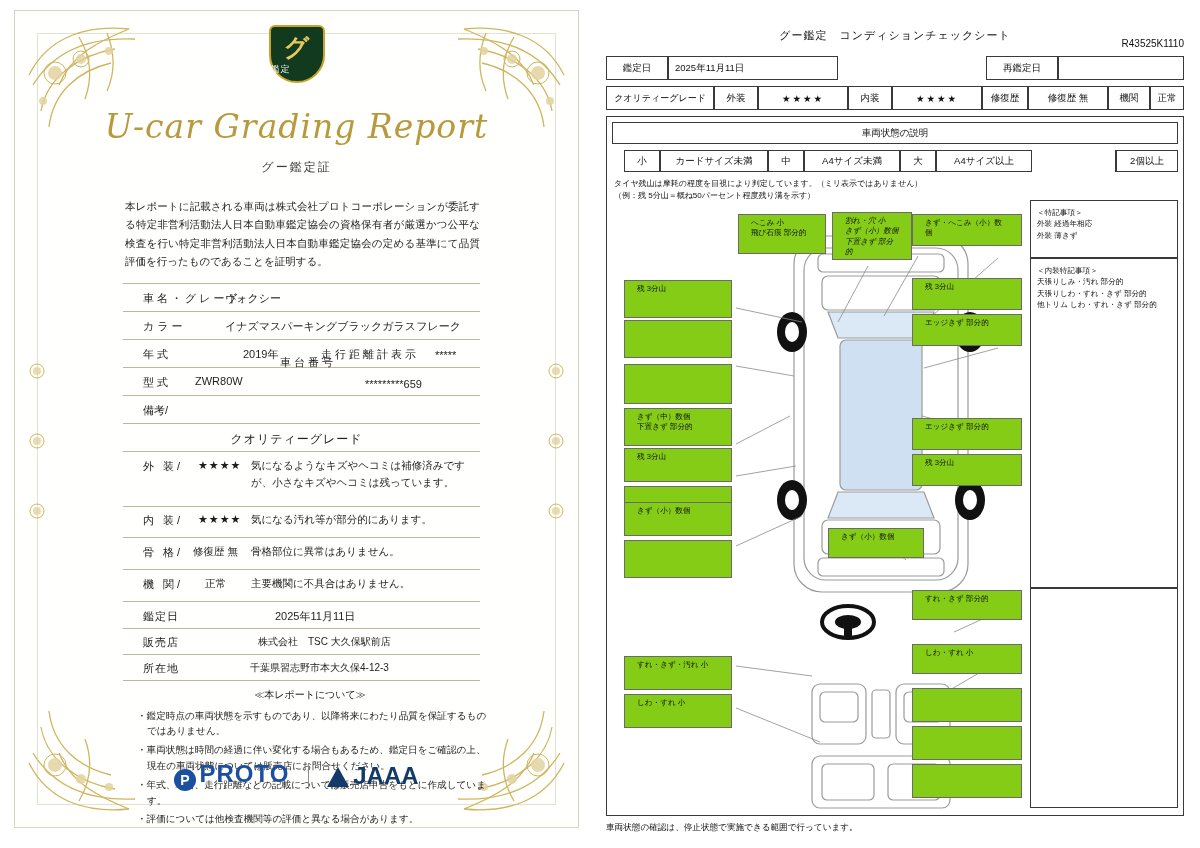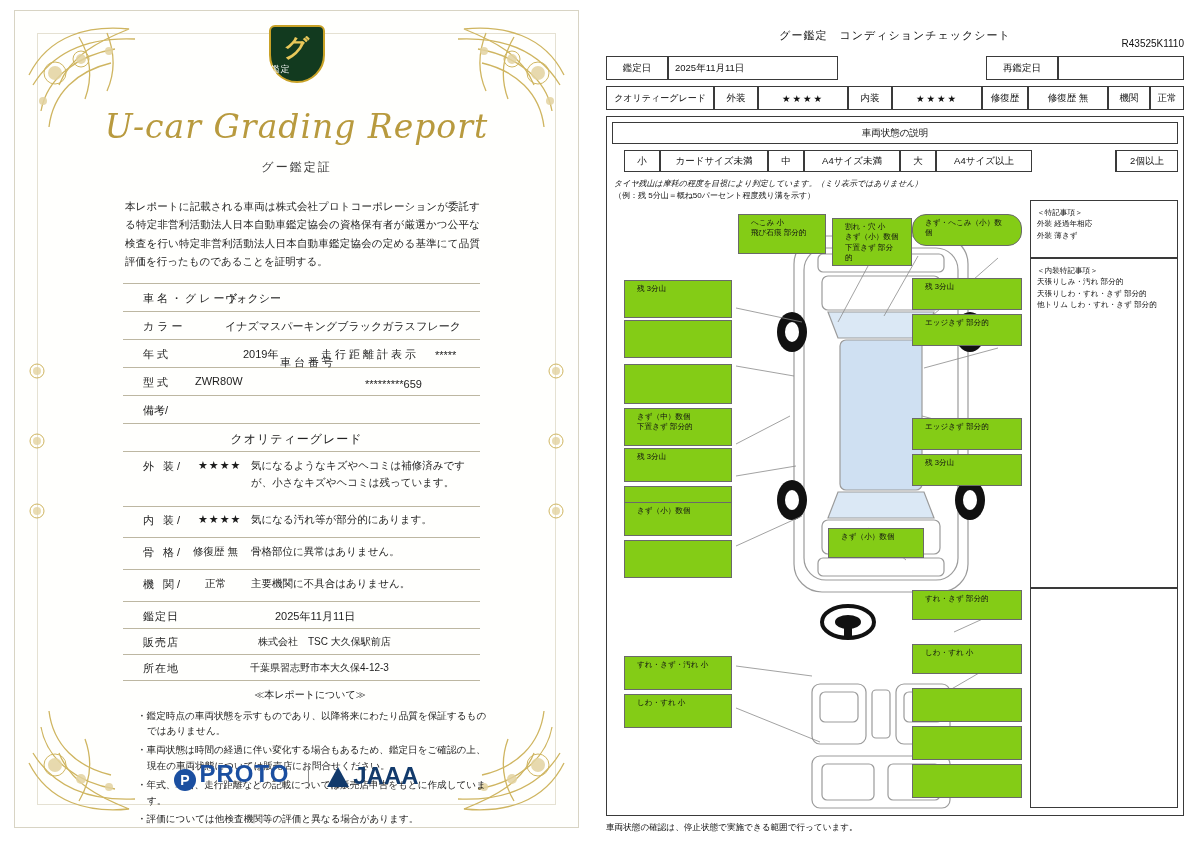--- a/index.html
+++ b/index.html
@@ -376,21 +376,21 @@
 
   <div class="cell" style="left:18px;top:122px;width:36px;height:22px;">小</div>
   <div class="cell" style="left:54px;top:122px;width:108px;height:22px;">カードサイズ未満</div>
   <div class="cell" style="left:162px;top:122px;width:36px;height:22px;">中</div>
   <div class="cell" style="left:198px;top:122px;width:96px;height:22px;">A4サイズ未満</div>
   <div class="cell" style="left:294px;top:122px;width:36px;height:22px;">大</div>
   <div class="cell" style="left:330px;top:122px;width:96px;height:22px;">A4サイズ以上</div>
   <div class="cell" style="left:462px;top:122px;width:48px;height:22px;margin-left:47px;">数個</div>
   <div class="cell" style="left:510px;top:122px;width:62px;height:22px;">2個以上</div>
 
-  <div class="note-s" style="left:8px;top:150px;width:420px;font-style:italic;">タイヤ残山は摩耗の程度を目視により判定しています。（ミリ表示ではありません）</div>
+  <div class="note-s" style="left:8px;top:150px;width:420px;">タイヤ残山は摩耗の程度を目視により判定しています。（ミリ表示ではありません）</div>
   <div class="note-s" style="left:8px;top:162px;width:420px;">（例：残 5分山＝概ね50パーセント程度残り溝を示す）</div>
 
   <div class="remark" style="left:424px;top:230px;width:148px;height:330px;white-space:pre-line;"><span>＜内装特記事項＞</span><br><span style="white-space:pre-line">天張りしみ・汚れ 部分的
 天張りしわ・すれ・きず 部分的
 他トリム しわ・すれ・きず 部分的</span></div>
   <div class="remark" style="left:424px;top:172px;width:148px;height:58px;white-space:pre-line;"><span>＜特記事項＞</span><br><span style="white-space:pre-line">外装 経過年相応
 外装 薄きず</span></div>
   <div class="remark" style="left:424px;top:560px;width:148px;height:220px;"></div>
 
   <svg class="diagram" style="left:150px;top:186px;width:250px;height:400px;" viewBox="0 0 250 400">
@@ -480,25 +480,25 @@
   <div class="dbox" style="left:18px;top:458px;width:108px;height:38px;"></div>
   <div class="dbox" style="left:18px;top:468px;width:108px;height:1px;opacity:0;"></div>
   <div class="dbox" style="left:18px;top:470px;width:108px;height:0;opacity:0;"></div>
   <div class="dbox" style="left:18px;top:474px;width:108px;height:34px;">きず（小）数個</div>
   <div class="dbox" style="left:18px;top:512px;width:108px;height:38px;"></div>
   <div class="dbox" style="left:18px;top:628px;width:108px;height:34px;">すれ・きず・汚れ 小</div>
   <div class="dbox" style="left:18px;top:666px;width:108px;height:34px;">しわ・すれ 小</div>
 
   <div class="dbox" style="left:132px;top:186px;width:88px;height:40px;white-space:pre-line;">へこみ 小
 飛び石痕 部分的</div>
-  <div class="dbox" style="left:226px;top:190px;width:80px;height:48px;white-space:pre-line;">割れ・穴 小
+  <div class="dbox" style="left:226px;top:184px;width:80px;height:48px;white-space:pre-line;font-style:italic;">割れ・穴 小
 きず（小）数個
 下置きず 部分的</div>
 
-  <div class="dbox" style="left:306px;top:186px;width:110px;height:32px;border-radius:14px;">きず・へこみ（小）数個</div>
+  <div class="dbox" style="left:306px;top:186px;width:110px;height:32px;">きず・へこみ（小）数個</div>
   <div class="dbox" style="left:306px;top:250px;width:110px;height:32px;">残 3分山</div>
   <div class="dbox" style="left:306px;top:286px;width:110px;height:32px;">エッジきず 部分的</div>
   <div class="dbox" style="left:306px;top:390px;width:110px;height:32px;">エッジきず 部分的</div>
   <div class="dbox" style="left:306px;top:426px;width:110px;height:32px;">残 3分山</div>
   <div class="dbox" style="left:222px;top:500px;width:96px;height:30px;">きず（小）数個</div>
   <div class="dbox" style="left:306px;top:562px;width:110px;height:30px;">すれ・きず 部分的</div>
   <div class="dbox" style="left:306px;top:616px;width:110px;height:30px;">しわ・すれ 小</div>
   <div class="dbox" style="left:306px;top:660px;width:110px;height:34px;"></div>
   <div class="dbox" style="left:306px;top:698px;width:110px;height:34px;"></div>
   <div class="dbox" style="left:306px;top:736px;width:110px;height:34px;"></div>

